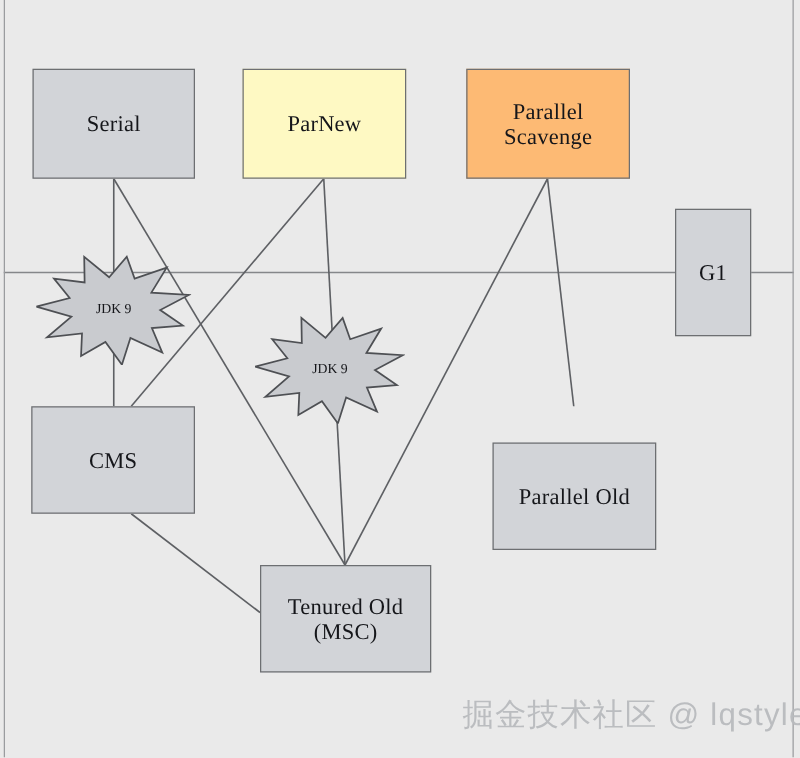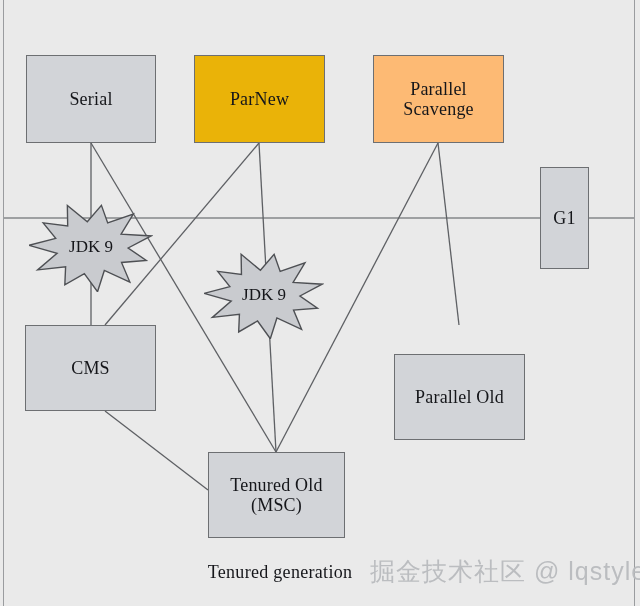--- a/index.html
+++ b/index.html
@@ -44,21 +44,21 @@
   }
   .burst{
     position:absolute;
     z-index:5;
     display:flex;align-items:center;justify-content:center;
   }
   .burst svg{position:absolute;left:0;top:0;}
   .burst .blabel{
     position:relative;z-index:2;
     font-family:"Liberation Serif", serif;
-    font-size:17px;
+    font-size:11px;
     color:#15161a;
     white-space:nowrap;
   }
   .watermark{
     position:absolute;
     z-index:8;
     color:#b9bbbe;
     font-family:"Liberation Sans", sans-serif;
     font-size:25px;
     letter-spacing:1px;
@@ -86,42 +86,41 @@
       <line x1="91" y1="143" x2="91" y2="325" stroke="#5e6064" stroke-width="1.3"></line>
       <line x1="91" y1="143" x2="276" y2="452" stroke="#5e6064" stroke-width="1.3"></line>
       <line x1="259" y1="143" x2="105" y2="325" stroke="#5e6064" stroke-width="1.3"></line>
       <line x1="259" y1="143" x2="276" y2="452" stroke="#5e6064" stroke-width="1.3"></line>
       <line x1="438" y1="143" x2="276" y2="452" stroke="#5e6064" stroke-width="1.3"></line>
       <line x1="438" y1="143" x2="459" y2="325" stroke="#5e6064" stroke-width="1.3"></line>
       <line x1="105" y1="411" x2="208" y2="490" stroke="#5e6064" stroke-width="1.3"></line>
     </svg>
 
 
-  <div class="caption" id="cap-bottom" style="left:0;top:562px;width:560px;text-align:center;">Tenured generation</div>
 
   <div class="watermark" style="left:370px;top:555px;">掘金技术社区 @ lqstyle</div>
 
   <div id="nodes-layer">
       <div class="node" style="left: 26px; top: 55px; width: 130px; height: 88px; background: rgb(210, 212, 216); border-color: rgb(109, 111, 114);">
         <div>
           <span>Serial</span>
         </div>
       </div>
-      <div class="node" style="left: 194px; top: 55px; width: 131px; height: 88px; background: #eab308; border-color: rgb(109, 111, 114);">
+      <div class="node" style="left: 194px; top: 55px; width: 131px; height: 88px; background: #fef9c3; border-color: rgb(109, 111, 114);">
         <div>
           <span>ParNew</span>
         </div>
       </div>
       <div class="node" style="left: 373px; top: 55px; width: 131px; height: 88px; background: #fdba74; border-color: rgb(109, 111, 114);">
         <div>
           <span>Parallel</span>
           <span>Scavenge</span>
         </div>
       </div>
-      <div class="node" style="left: 540px; top: 167px; width: 49px; height: 102px; background: rgb(210, 212, 216); border-color: rgb(109, 111, 114); align-items: center;">
+      <div class="node" style="left: 540px; top: 167px; width: 61px; height: 102px; background: rgb(210, 212, 216); border-color: rgb(109, 111, 114); align-items: center;">
         <div>
           <span>G1</span>
         </div>
       </div>
       <div class="node" style="left: 25px; top: 325px; width: 131px; height: 86px; background: rgb(210, 212, 216); border-color: rgb(109, 111, 114);">
         <div>
           <span>CMS</span>
         </div>
       </div>
       <div class="node" style="left: 394px; top: 325px; width: 131px; height: 86px; background: rgb(210, 212, 216); border-color: rgb(109, 111, 114); margin-top: 29px;">

